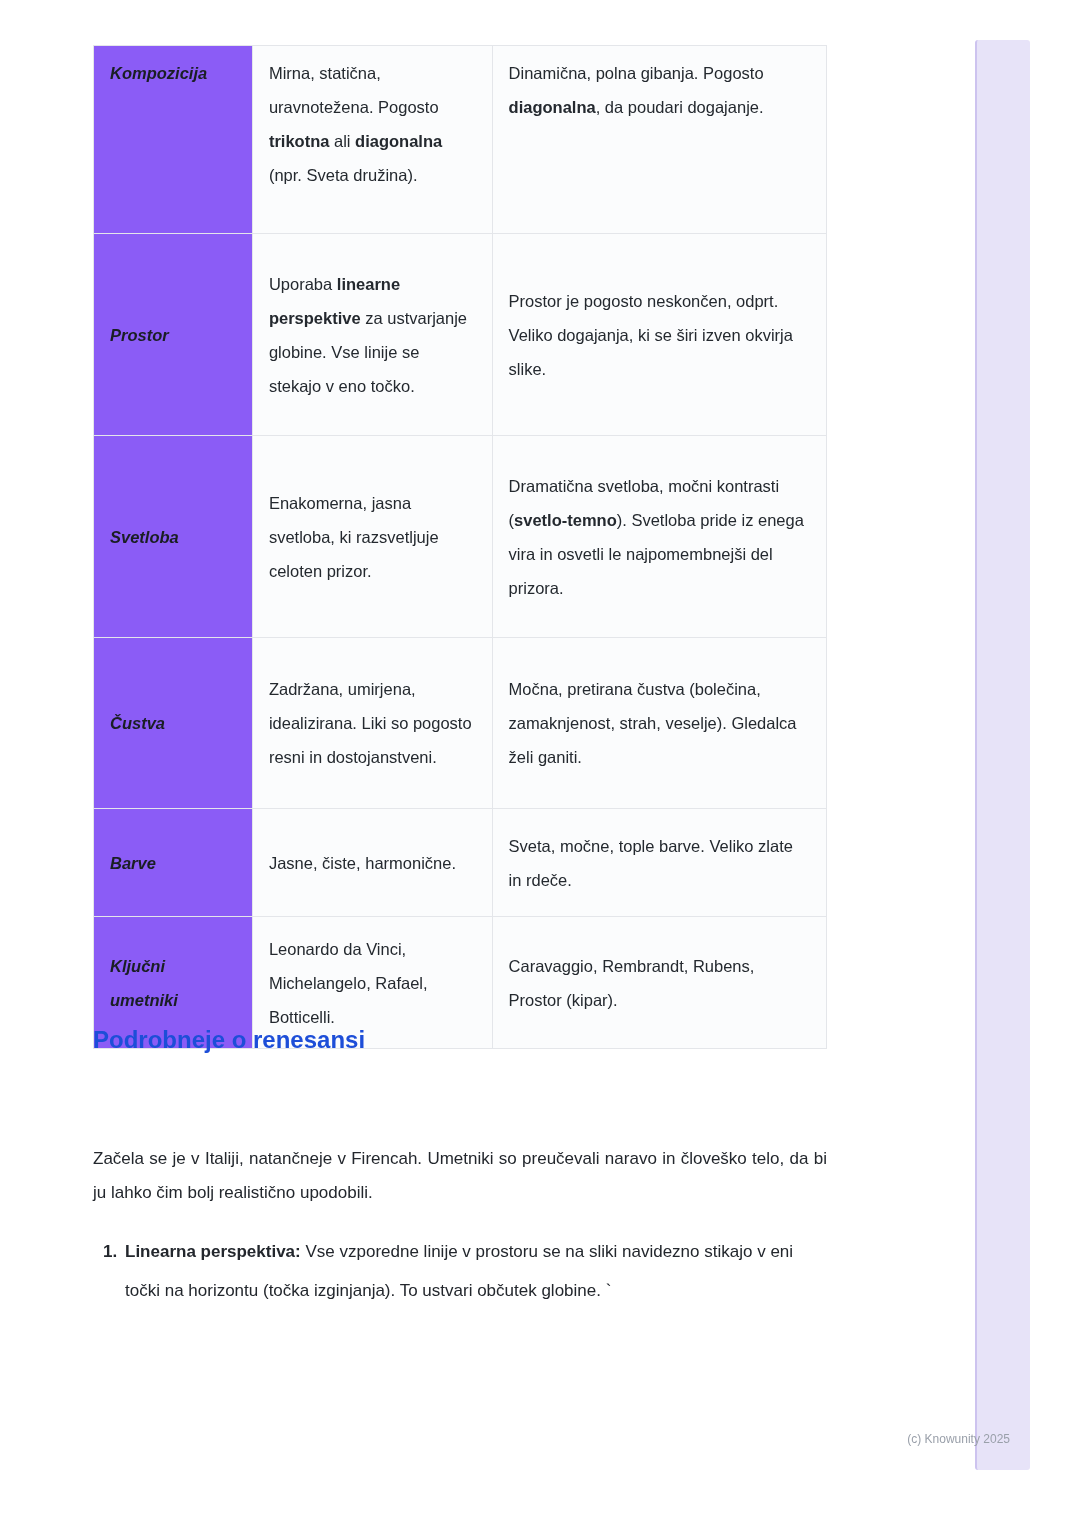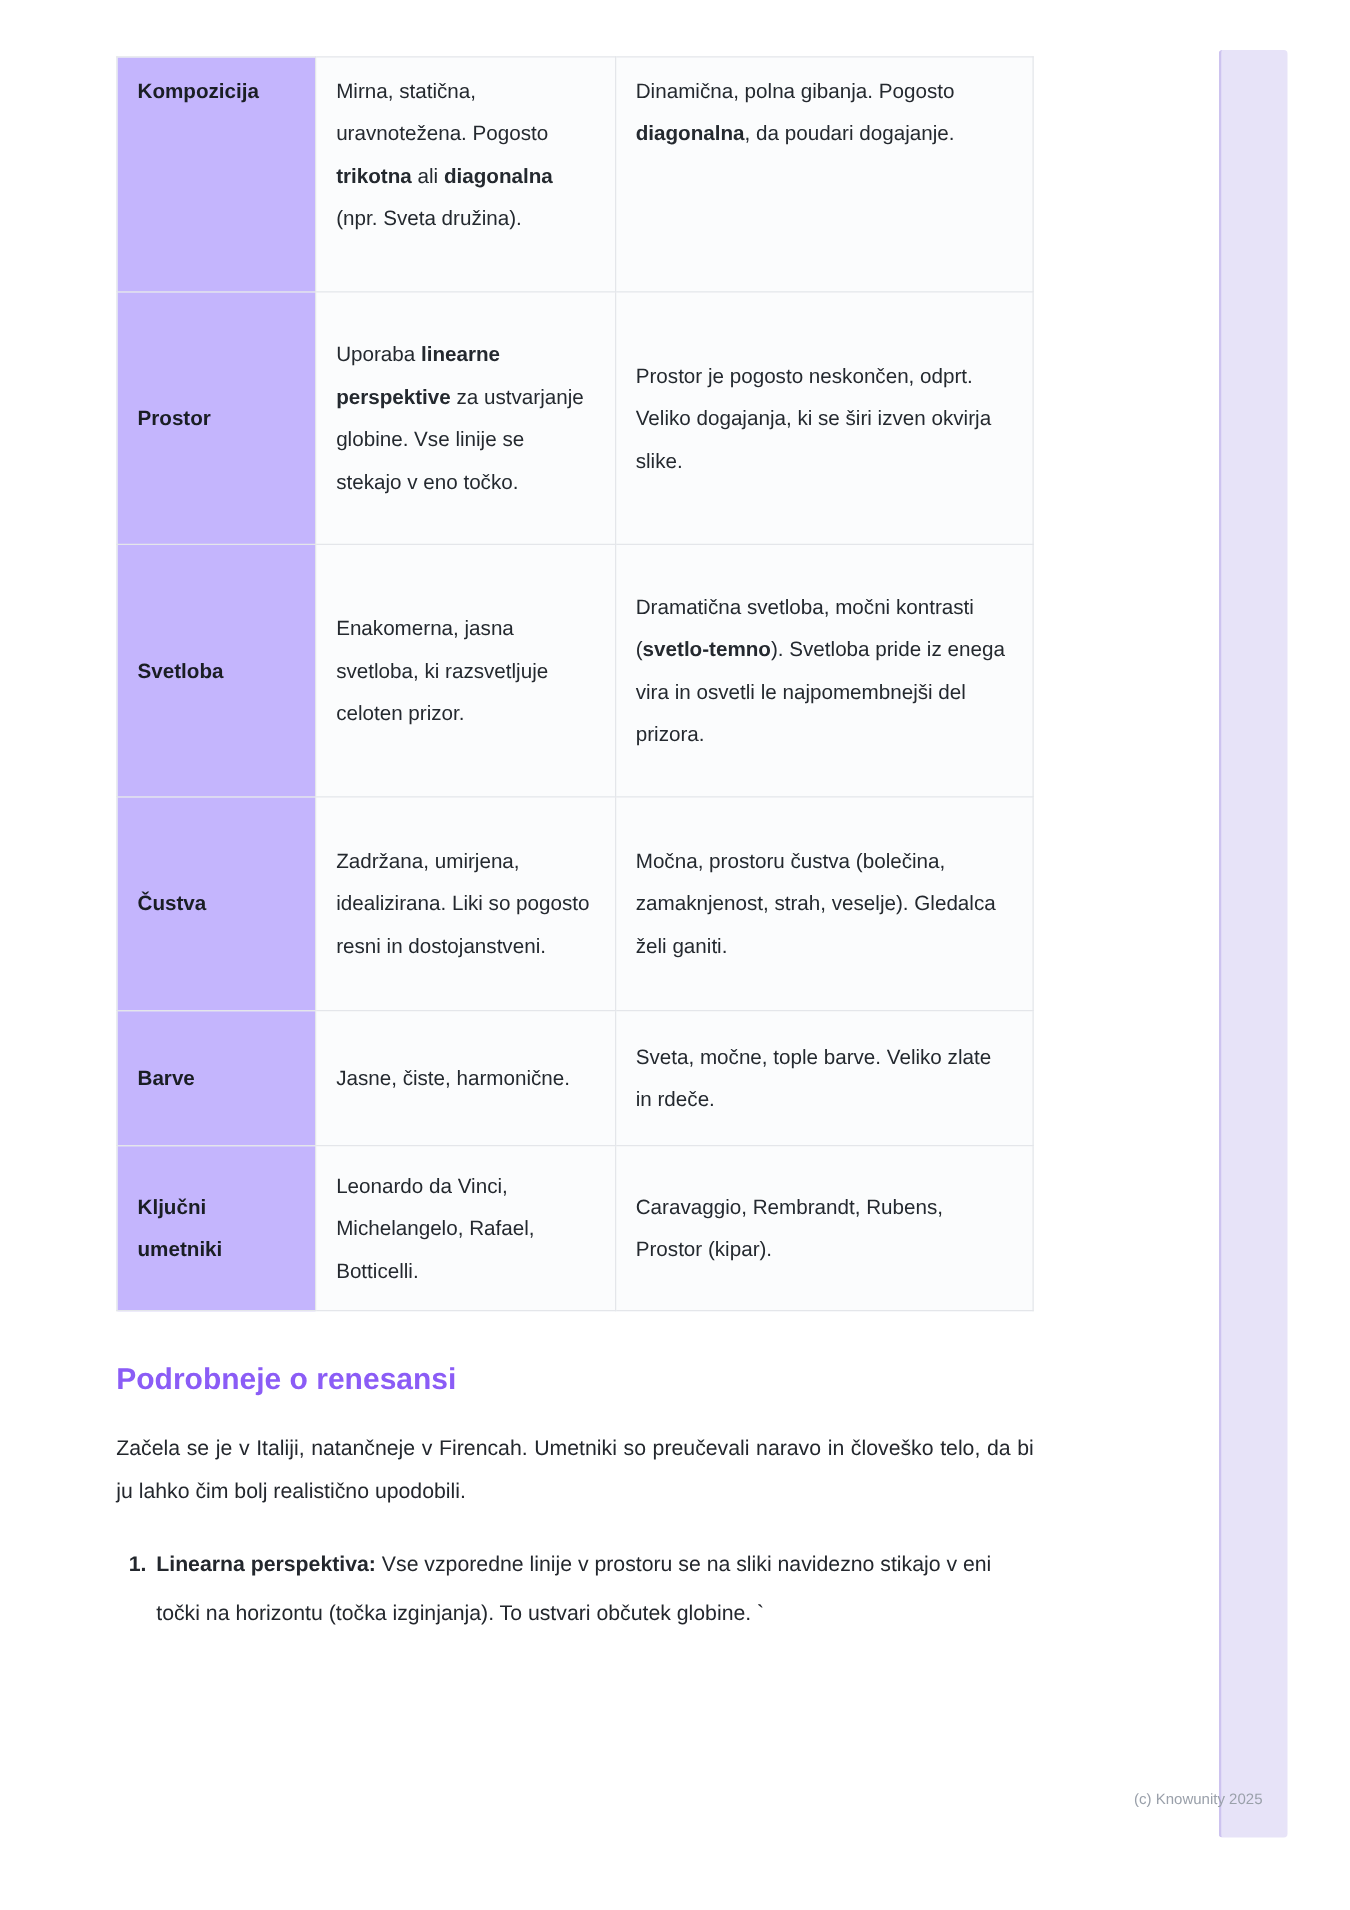--- a/index.html
+++ b/index.html
@@ -26,34 +26,35 @@
     color: #24292f;
   }
   .cmp-table td {
     border: 1px solid #e4e6ea;
     padding: 8px 16px;
     vertical-align: middle;
     background: #fbfcfd;
   }
   .cmp-table td.label-cell {
     font-weight: 700;
-    background: #c4b5fd;
+    background: #8b5cf6;
     color: #1a1e24;
+    font-style: italic;
   }
   .cmp-table tr.row-top td { vertical-align: top; padding-top: 10px; }
   .cmp-table strong { font-weight: 700; }
 
   
   .section-heading {
     position: absolute;
     left: 93px;
-    top: 1090px;
+    top: 1026px;
     font-size: 24px;
     font-weight: 600;
-    color: #8b5cf6;
+    color: #1d4ed8;
     margin: 0;
   }
   .section-paragraph {
     position: absolute;
     left: 93px;
     top: 1142px;
     width: 734px;
     font-size: 17px;
     line-height: 34px;
     text-align: justify;
@@ -119,21 +120,21 @@
       <td>Prostor je pogosto neskončen, odprt. Veliko dogajanja, ki se širi izven okvirja slike.</td>
     </tr>
     <tr style="height:202px">
       <td class="label-cell">Svetloba</td>
       <td>Enakomerna, jasna svetloba, ki razsvetljuje celoten prizor.</td>
       <td>Dramatična svetloba, močni kontrasti (<strong>svetlo-temno</strong>). Svetloba pride iz enega vira in osvetli le najpomembnejši del prizora.</td>
     </tr>
     <tr style="height:171px">
       <td class="label-cell">Čustva</td>
       <td>Zadržana, umirjena, idealizirana. Liki so pogosto resni in dostojanstveni.</td>
-      <td>Močna, prostoru čustva (bolečina, zamaknjenost, strah, veselje). Gledalca želi ganiti.</td>
+      <td>Močna, pretirana čustva (bolečina, zamaknjenost, strah, veselje). Gledalca želi ganiti.</td>
     </tr>
     <tr style="height:108px">
       <td class="label-cell">Barve</td>
       <td>Jasne, čiste, harmonične.</td>
       <td>Sveta, močne, tople barve. Veliko zlate in rdeče.</td>
     </tr>
     <tr style="height:132px">
       <td class="label-cell">Ključni umetniki</td>
       <td>Leonardo da Vinci, Michelangelo, Rafael, Botticelli.</td>
       <td>Caravaggio, Rembrandt, Rubens, Prostor (kipar).</td>

